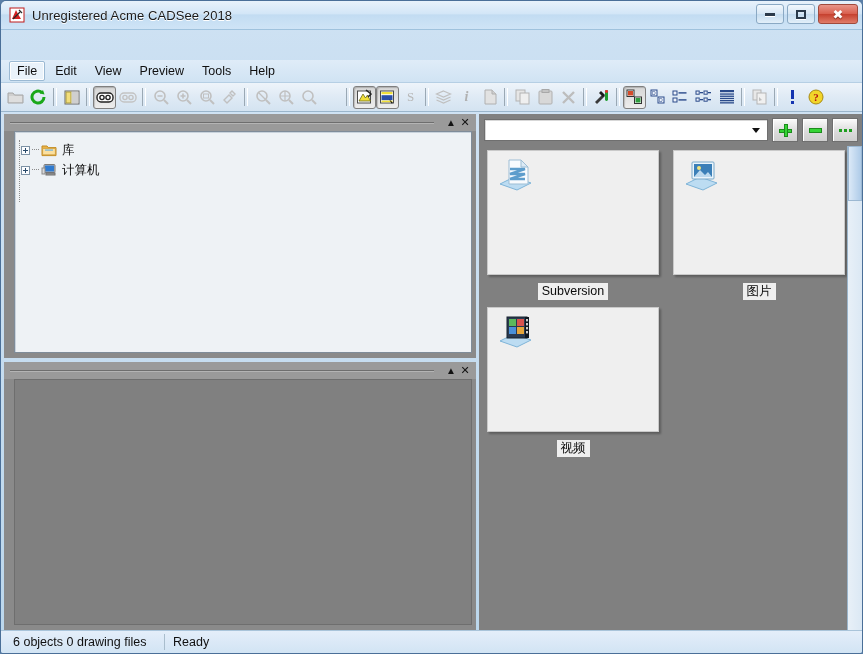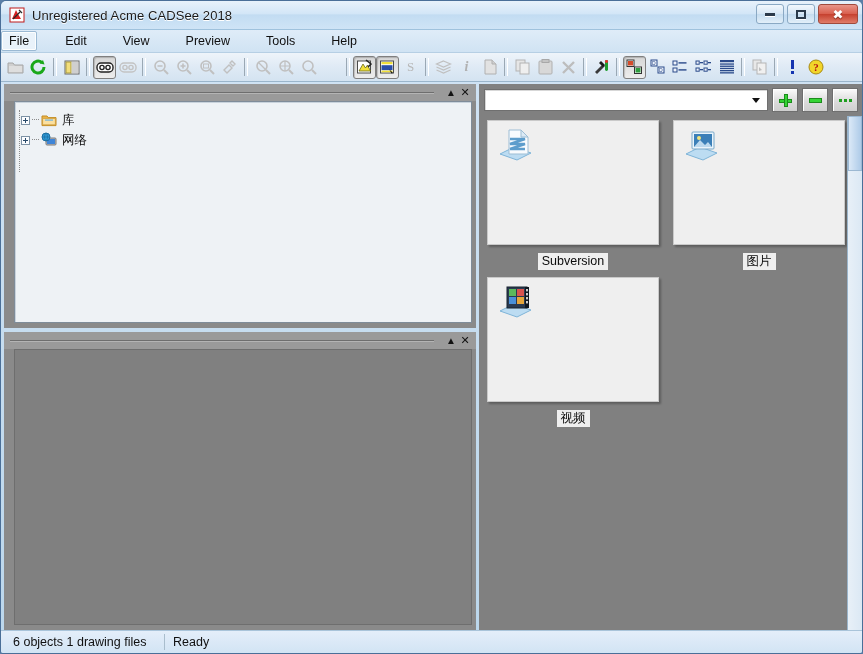--- a/index.html
+++ b/index.html
@@ -44,23 +44,24 @@
     width:40px;
     border-color:#a04a3c;
     background:linear-gradient(to bottom,#e8968a,#d9604f 48%,#c6412f 52%,#e07c69);
   }
   .gl-min{width:10px;height:3px;background:#2b3a4a;box-shadow:0 1px 0 #fff;}
   .gl-max{width:10px;height:9px;border:2px solid #2b3a4a;box-sizing:border-box;box-shadow:0 1px 0 #fff;}
   .gl-close{color:#fff;font-size:13px;font-weight:bold;line-height:1;text-shadow:0 1px 1px #7a2414;font-family:"DejaVu Sans",sans-serif;}
   
   .menubar{
     height:22px;flex:0 0 22px;display:flex;align-items:center;
-    gap:20px;
+    padding-left:8px;gap:2px;
     background:linear-gradient(to bottom,#dfecf8,#d0e3f3);
     border-bottom:1px solid #b6cfe4;
+    margin-top:30px;
   }
   .menu-item{
     font-size:12.5px;color:#101010;padding:2px 7px;border-radius:2px;
     border:1px solid transparent;white-space:nowrap;
   }
   .menu-item.active{
     border:1px solid #9bb9d3;background:#e9f2fa;
     box-shadow:inset 0 0 0 1px #fdfefe;
   }
   
@@ -494,34 +495,34 @@
                 <svg width="16" height="16" viewBox="0 0 16 16">
                     <path d="M1 4h5l1.2 1.6H15v8H1z" fill="#f0b84a" stroke="#c08a22"></path>
                     <path d="M1.6 6.3h12.8v6.6H1.6z" fill="#fbe0a0" stroke="#cf9e3c"></path>
                     <rect x="4" y="7.5" width="8" height="1.2" fill="#6fb2e0"></rect>
                   </svg>
               </span>
               <span class="tlabel">库</span>
             </div>
 
 
-
             <div class="tnode">
               <span class="texp"></span>
               <span class="tdots"></span>
               <span class="ticon">
                 <svg width="16" height="16" viewBox="0 0 16 16">
-                    <rect x="5" y="6" width="10" height="7" rx="1" fill="#bcbcbc" stroke="#7b7b7b"></rect>
-                    <rect x="6" y="7" width="8" height="5" fill="#3f86d8"></rect>
-                    <circle cx="5" cy="5" r="4" fill="#2f9ad6" stroke="#1d6ea0"></circle>
-                    <path d="M1 5h8M5 1c2 2 2 6 0 8M5 1c-2 2-2 6 0 8" fill="none" stroke="#1d6ea0" stroke-width=".7"></path>
+                    <rect x="3" y="2.5" width="11" height="8" rx="1" fill="#bcbcbc" stroke="#7b7b7b"></rect>
+                    <rect x="4" y="3.5" width="9" height="6" fill="#2f7bd0"></rect>
+                    <rect x="5" y="11" width="9" height="2" fill="#9a9a9a" stroke="#6f6f6f"></rect>
+                    <rect x="1" y="6" width="3" height="6" fill="#d8d8d8" stroke="#8a8a8a"></rect>
                   </svg>
               </span>
-              <span class="tlabel">网络</span>
+              <span class="tlabel">计算机</span>
             </div>
+
           </div>
         </div>
       </div>
 
       <div class="panel preview-panel">
         <div class="panel-head">
           <div class="ph-line"></div>
           <div class="ph-btn">▲</div>
           <div class="ph-btn x">✕</div>
         </div>
@@ -609,17 +610,17 @@
 
         </div>
         <div class="vscroll">
           <div class="vs-thumb"></div>
         </div>
       </div>
     </div>
   </div>
 
   <div class="statusbar">
-    <div class="sb-cell first">6 objects 1 drawing files</div>
+    <div class="sb-cell first">6 objects 0 drawing files</div>
     <div class="sb-cell last">Ready</div>
   </div>
 
 </div>
 
 </body></html>

